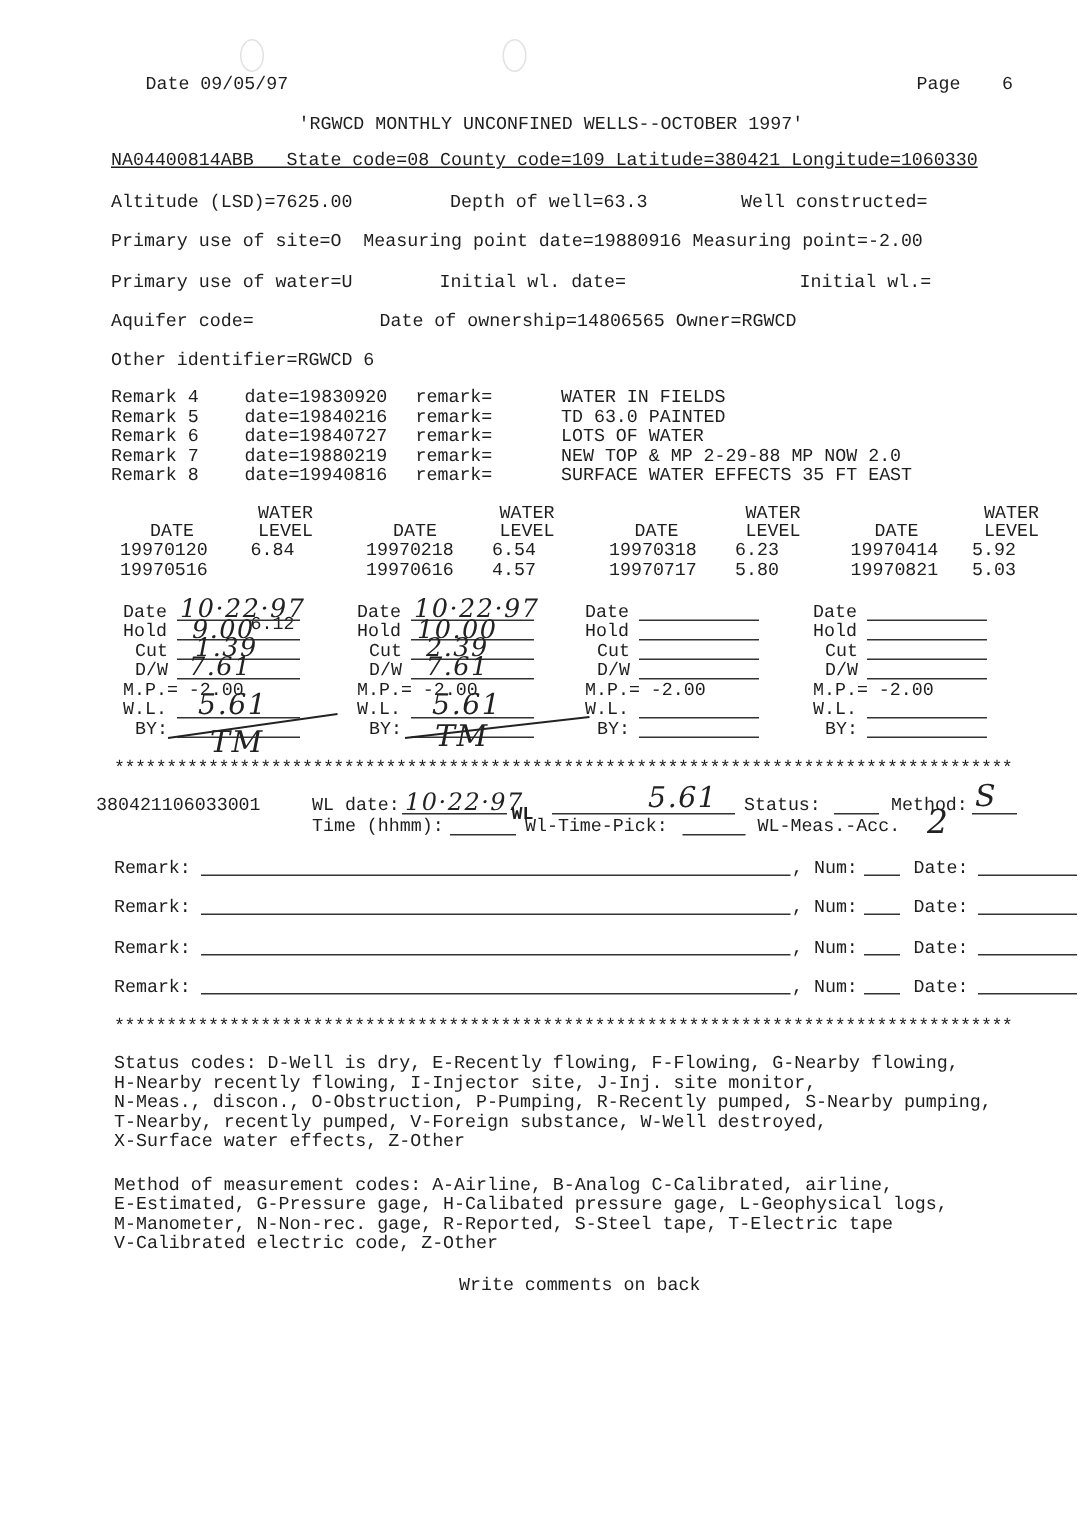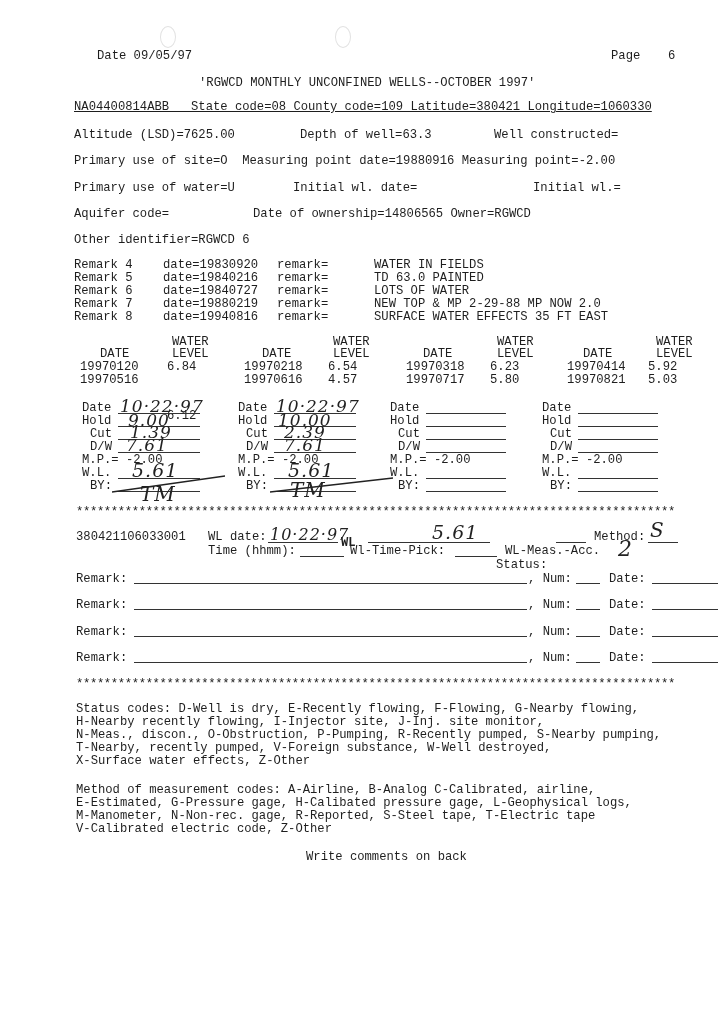--- a/index.html
+++ b/index.html
@@ -192,28 +192,28 @@
 
 <svg class="scribble" style="left:110px;top:470px;" width="120" height="30">
   <path d="M2 22 L115 6" stroke="#222" stroke-width="1.3" fill="none"></path>
 </svg>
 <svg class="scribble" style="left:268px;top:470px;" width="130" height="30">
   <path d="M2 22 L125 8" stroke="#222" stroke-width="1.3" fill="none"></path>
 </svg>
 
 <div class="stars" style="top:505px;">**************************************************************************************</div>
 
-<div class="t" style="left:76px;top:531px;">380421106033001</div>
+<div class="t" style="left:64px;top:531px;">380421106033001</div>
 <div class="t" style="left:208px;top:531px;">WL date:</div>
 <div class="hw" style="left:270px;top:526px;font-size:16px;">10·22·97</div>
 <div class="line" style="position:absolute;left:268px;top:542px;width:70px;border-bottom:1px solid #333;"></div>
 <div class="t" style="left:341px;top:537px;font-weight:bold;">WL</div>
 <div class="line" style="position:absolute;left:368px;top:542px;width:122px;border-bottom:1px solid #333;"></div>
 <div class="hw" style="left:432px;top:524px;font-size:19px;">5.61</div>
-<div class="t" style="left:496px;top:531px;margin-top:28px;">Status:</div>
+<div class="t" style="left:496px;top:531px;">Status:</div>
 <div class="line" style="position:absolute;left:556px;top:542px;width:30px;border-bottom:1px solid #333;"></div>
 <div class="t" style="left:594px;top:531px;">Method:</div>
 <div class="line" style="position:absolute;left:648px;top:542px;width:30px;border-bottom:1px solid #333;"></div>
 <div class="hw" style="left:650px;top:522px;font-size:20px;">S</div>
 
 <div class="t" style="left:208px;top:545px;">Time (hhmm):</div>
 <div class="line" style="position:absolute;left:300px;top:556px;width:44px;border-bottom:1px solid #333;"></div>
 <div class="t" style="left:350px;top:545px;">Wl-Time-Pick:</div>
 <div class="line" style="position:absolute;left:455px;top:556px;width:42px;border-bottom:1px solid #333;"></div>
 <div class="t" style="left:505px;top:545px;">WL-Meas.-Acc.</div>

